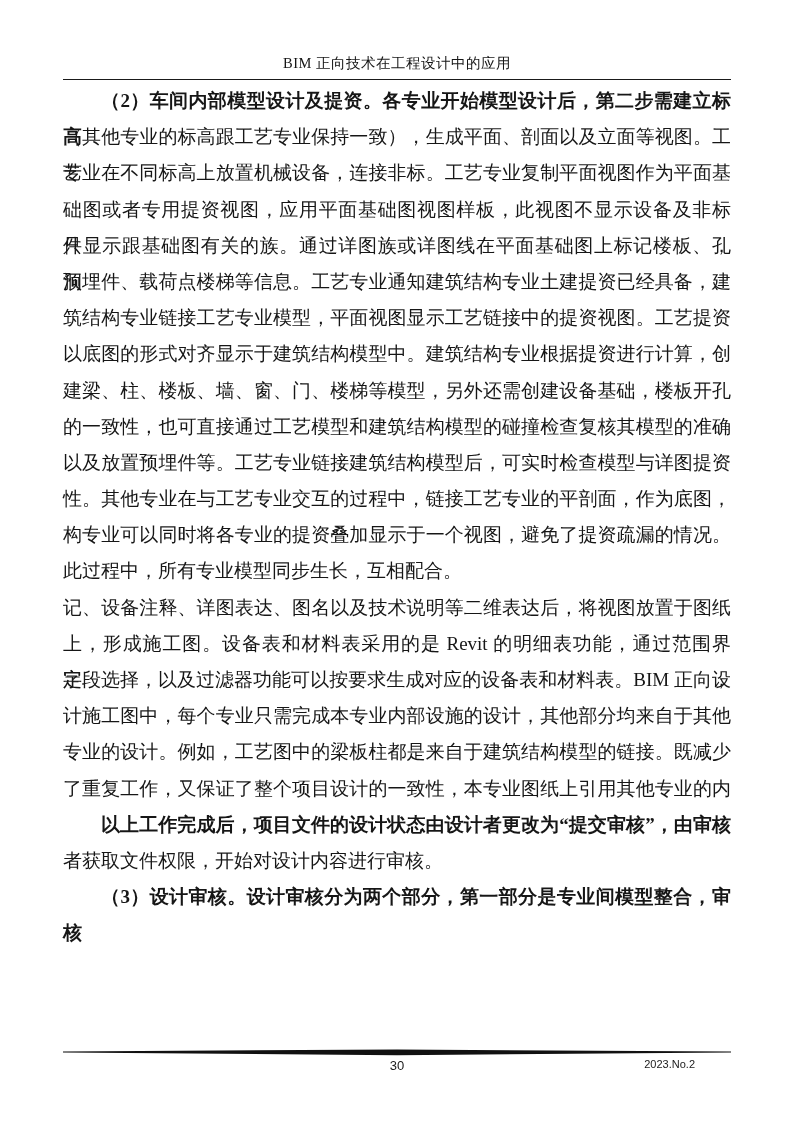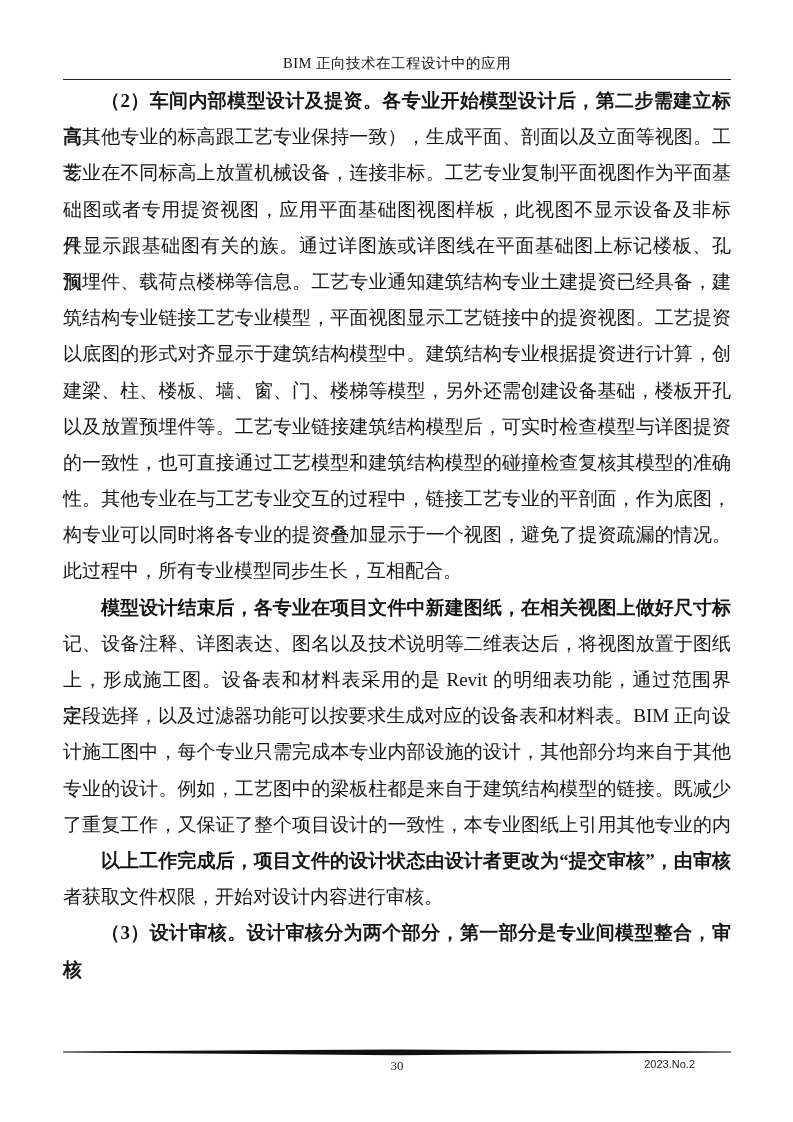--- a/index.html
+++ b/index.html
@@ -69,21 +69,21 @@
     width: 668px;
     height: 7px;
     display: block;
   }
   .page-number {
     position: absolute;
     top: 1058px;
     left: 63px;
     width: 668px;
     text-align: center;
-    font-family: Liberation Serif, serif;
+    font-family: Liberation Sans, sans-serif;
     font-size: 13px;
     color: #1a1a1a;
   }
   .issue-label {
     position: absolute;
     top: 1058px;
     right: 98px;
     font-family: "Liberation Sans", "DejaVu Sans", sans-serif;
     font-size: 11px;
     color: #1a1a1a;
@@ -101,26 +101,25 @@
   <div class="article-body" id="article-body">
       <div class="line indent">（2）车间内部模型设计及提资。各专业开始模型设计后，第二步需建立标高</div>
       <div class="line">（其他专业的标高跟工艺专业保持一致），生成平面、剖面以及立面等视图。工艺</div>
       <div class="line">专业在不同标高上放置机械设备，连接非标。工艺专业复制平面视图作为平面基</div>
       <div class="line">础图或者专用提资视图，应用平面基础图视图样板，此视图不显示设备及非标件，</div>
       <div class="line">只显示跟基础图有关的族。通过详图族或详图线在平面基础图上标记楼板、孔洞、</div>
       <div class="line">预埋件、载荷点楼梯等信息。工艺专业通知建筑结构专业土建提资已经具备，建</div>
       <div class="line">筑结构专业链接工艺专业模型，平面视图显示工艺链接中的提资视图。工艺提资</div>
       <div class="line">以底图的形式对齐显示于建筑结构模型中。建筑结构专业根据提资进行计算，创</div>
       <div class="line">建梁、柱、楼板、墙、窗、门、楼梯等模型，另外还需创建设备基础，楼板开孔</div>
+      <div class="line">的一致性，也可直接通过工艺模型和建筑结构模型的碰撞检查复核其模型的准确</div>
       <div class="line">以及放置预埋件等。工艺专业链接建筑结构模型后，可实时检查模型与详图提资</div>
-      <div class="line">的一致性，也可直接通过工艺模型和建筑结构模型的碰撞检查复核其模型的准确</div>
       <div class="line">性。其他专业在与工艺专业交互的过程中，链接工艺专业的平剖面，作为底图，</div>
       <div class="line">构专业可以同时将各专业的提资叠加显示于一个视图，避免了提资疏漏的情况。</div>
       <div class="line flush">此过程中，所有专业模型同步生长，互相配合。</div>
-      <div class="line indent">模型设计结束后，各专业在项目文件中新建图纸，在相关视图上做好尺寸标</div>
       <div class="line">记、设备注释、详图表达、图名以及技术说明等二维表达后，将视图放置于图纸</div>
       <div class="line">上，形成施工图。设备表和材料表采用的是 Revit 的明细表功能，通过范围界定，</div>
       <div class="line">字段选择，以及过滤器功能可以按要求生成对应的设备表和材料表。BIM 正向设</div>
       <div class="line">计施工图中，每个专业只需完成本专业内部设施的设计，其他部分均来自于其他</div>
       <div class="line">专业的设计。例如，工艺图中的梁板柱都是来自于建筑结构模型的链接。既减少</div>
       <div class="line">了重复工作，又保证了整个项目设计的一致性，本专业图纸上引用其他专业的内</div>
       <div class="line indent">以上工作完成后，项目文件的设计状态由设计者更改为“提交审核”，由审核</div>
       <div class="line flush">者获取文件权限，开始对设计内容进行审核。</div>
       <div class="line indent">（3）设计审核。设计审核分为两个部分，第一部分是专业间模型整合，审核</div>
     </div>

